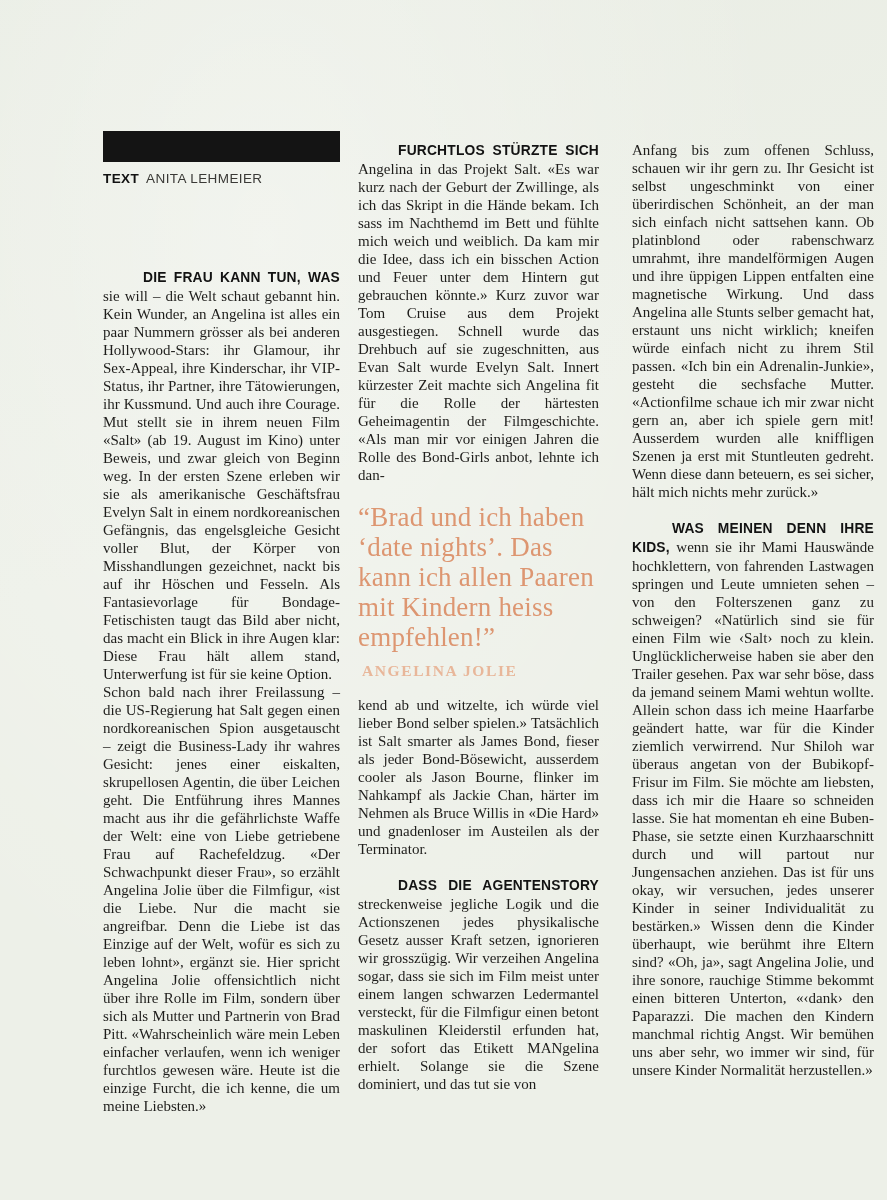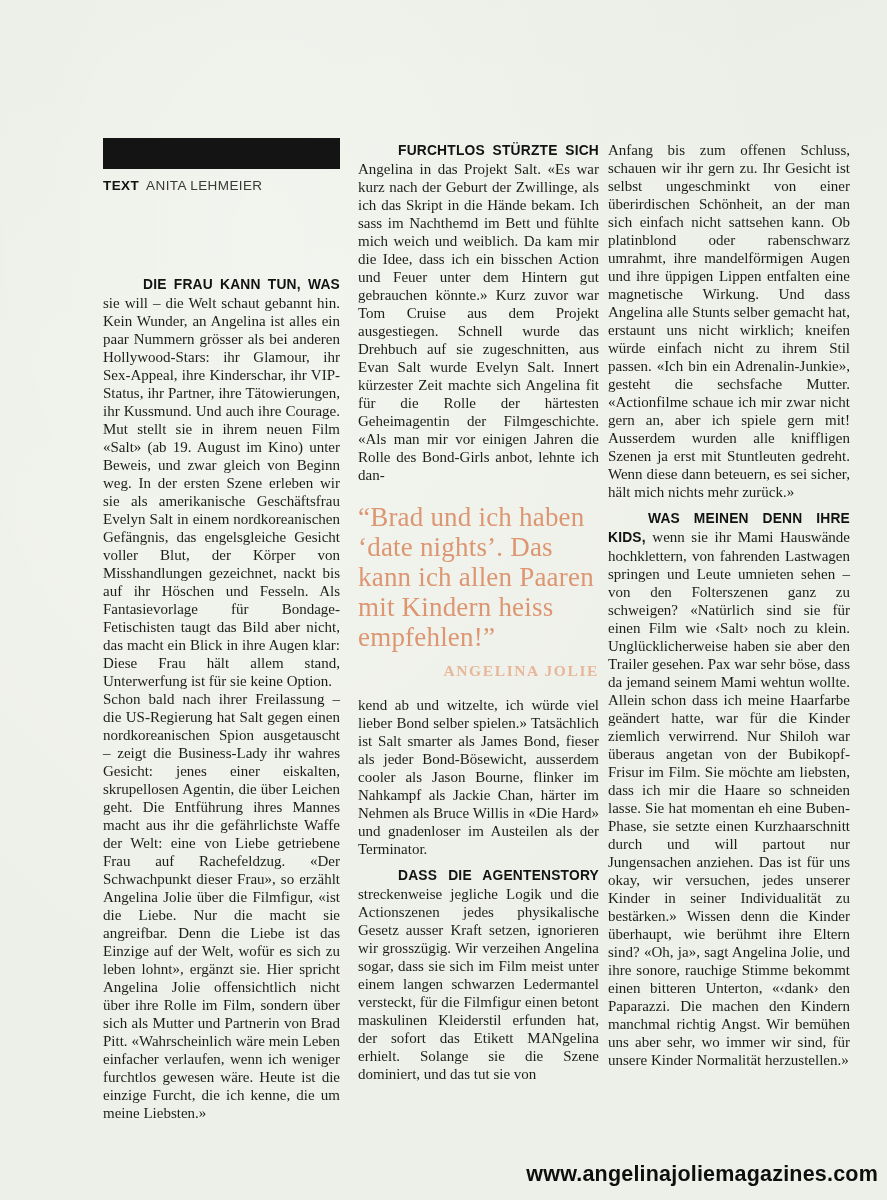--- a/index.html
+++ b/index.html
@@ -8,23 +8,23 @@
     width:887px; height:1200px;
     margin:0 auto;
     background:#edf0e8;
     background-image: radial-gradient(ellipse at 30% 20%, rgba(255,255,255,0.35), rgba(0,0,0,0) 60%),
                       linear-gradient(160deg, rgba(220,226,214,0.25), rgba(0,0,0,0) 40%);
     overflow:hidden;
     font-family:"Liberation Serif", serif;
     color:#1e1d1b;
   }
   .col { position:absolute; top:141px; }
-  .col1 { left:103px; width:237px; top:138px; }
+  .col1 { left:103px; width:237px; top:131px; }
   .col2 { left:358px; width:241px; }
-  .col3 { left:608px; width:242px; }
+  .col3 { left:632px; width:242px; }
 
   .masthead-bar { width:237px; height:31px; background:#141414; }
   .byline {
     margin-top:9px;
     font-family:"Liberation Sans", sans-serif;
     font-size:13.5px; letter-spacing:0.4px; color:#3a3936;
   }
   .byline-label { font-weight:bold; color:#121212; margin-right:7px; }
 
   .body-text p {
@@ -35,38 +35,37 @@
   }
   .col1-body { margin-top:82px; }
   .lead {
     font-family:"Liberation Sans", sans-serif;
     font-weight:bold;
     font-size:13.8px;
     letter-spacing:0.2px;
     color:#121212;
     padding-left:40px;
   }
-  p.para-gap { margin-top:8px; }
+  p.para-gap { margin-top:18px; }
 
   .pull-quote {
     margin:18px 0 0 0;
     font-weight:normal;
     font-size:27px;
     line-height:30px;
     letter-spacing:0.2px;
     color:#dd9671;
   }
   .quote-attribution {
-    margin:10px 0 16px 16px;
+    margin:10px 0 16px 4px;
     font-weight:bold;
     font-size:15.5px;
     letter-spacing:1.6px;
     color:#e8b成79a;
     color:#e8b79a;
-    text-align:right;
   }
 
   .watermark {
     position:absolute;
     right:9px; bottom:13px;
     font-family:"Liberation Sans", sans-serif;
     font-weight:bold;
     font-size:21.5px;
     letter-spacing:0.2px;
     color:#0e0e0e;
@@ -100,15 +99,14 @@
     </div>
   </div>
 
   <div class="col col3">
     <div class="body-text">
       <p>Anfang bis zum offenen Schluss, schauen wir ihr gern zu. Ihr Gesicht ist selbst ungeschminkt von einer überirdischen Schönheit, an der man sich einfach nicht sattsehen kann. Ob platinblond oder rabenschwarz umrahmt, ihre mandelförmigen Augen und ihre üppigen Lippen entfalten eine magnetische Wirkung. Und dass Angelina alle Stunts selber gemacht hat, erstaunt uns nicht wirklich; kneifen würde einfach nicht zu ihrem Stil passen. «Ich bin ein Adrenalin-Junkie», gesteht die sechsfache Mutter. «Actionfilme schaue ich mir zwar nicht gern an, aber ich spiele gern mit! Ausserdem wurden alle kniffligen Szenen ja erst mit Stuntleuten gedreht. Wenn diese dann beteuern, es sei sicher, hält mich nichts mehr zurück.»</p>
       <p class="para-gap"><span class="lead">WAS MEINEN DENN IHRE KIDS,</span><span> wenn sie ihr Mami Hauswände hochklettern, von fahrenden Lastwagen springen und Leute umnieten sehen – von den Folterszenen ganz zu schweigen? «Natürlich sind sie für einen Film wie ‹Salt› noch zu klein. Unglücklicherweise haben sie aber den Trailer gesehen. Pax war sehr böse, dass da jemand seinem Mami wehtun wollte. Allein schon dass ich meine Haarfarbe geändert hatte, war für die Kinder ziemlich verwirrend. Nur Shiloh war überaus angetan von der Bubikopf-Frisur im Film. Sie möchte am liebsten, dass ich mir die Haare so schneiden lasse. Sie hat momentan eh eine Buben-Phase, sie setzte einen Kurzhaarschnitt durch und will partout nur Jungensachen anziehen. Das ist für uns okay, wir versuchen, jedes unserer Kinder in seiner Individualität zu bestärken.» Wissen denn die Kinder überhaupt, wie berühmt ihre Eltern sind? «Oh, ja», sagt Angelina Jolie, und ihre sonore, rauchige Stimme bekommt einen bitteren Unterton, «‹dank› den Paparazzi. Die machen den Kindern manchmal richtig Angst. Wir bemühen uns aber sehr, wo immer wir sind, für unsere Kinder Normalität herzustellen.»</span></p>
     </div>
   </div>
 
-  <div class="watermark">www.angelinajoliemagazines.com</div>
 
 </div>
 
 </body></html>

